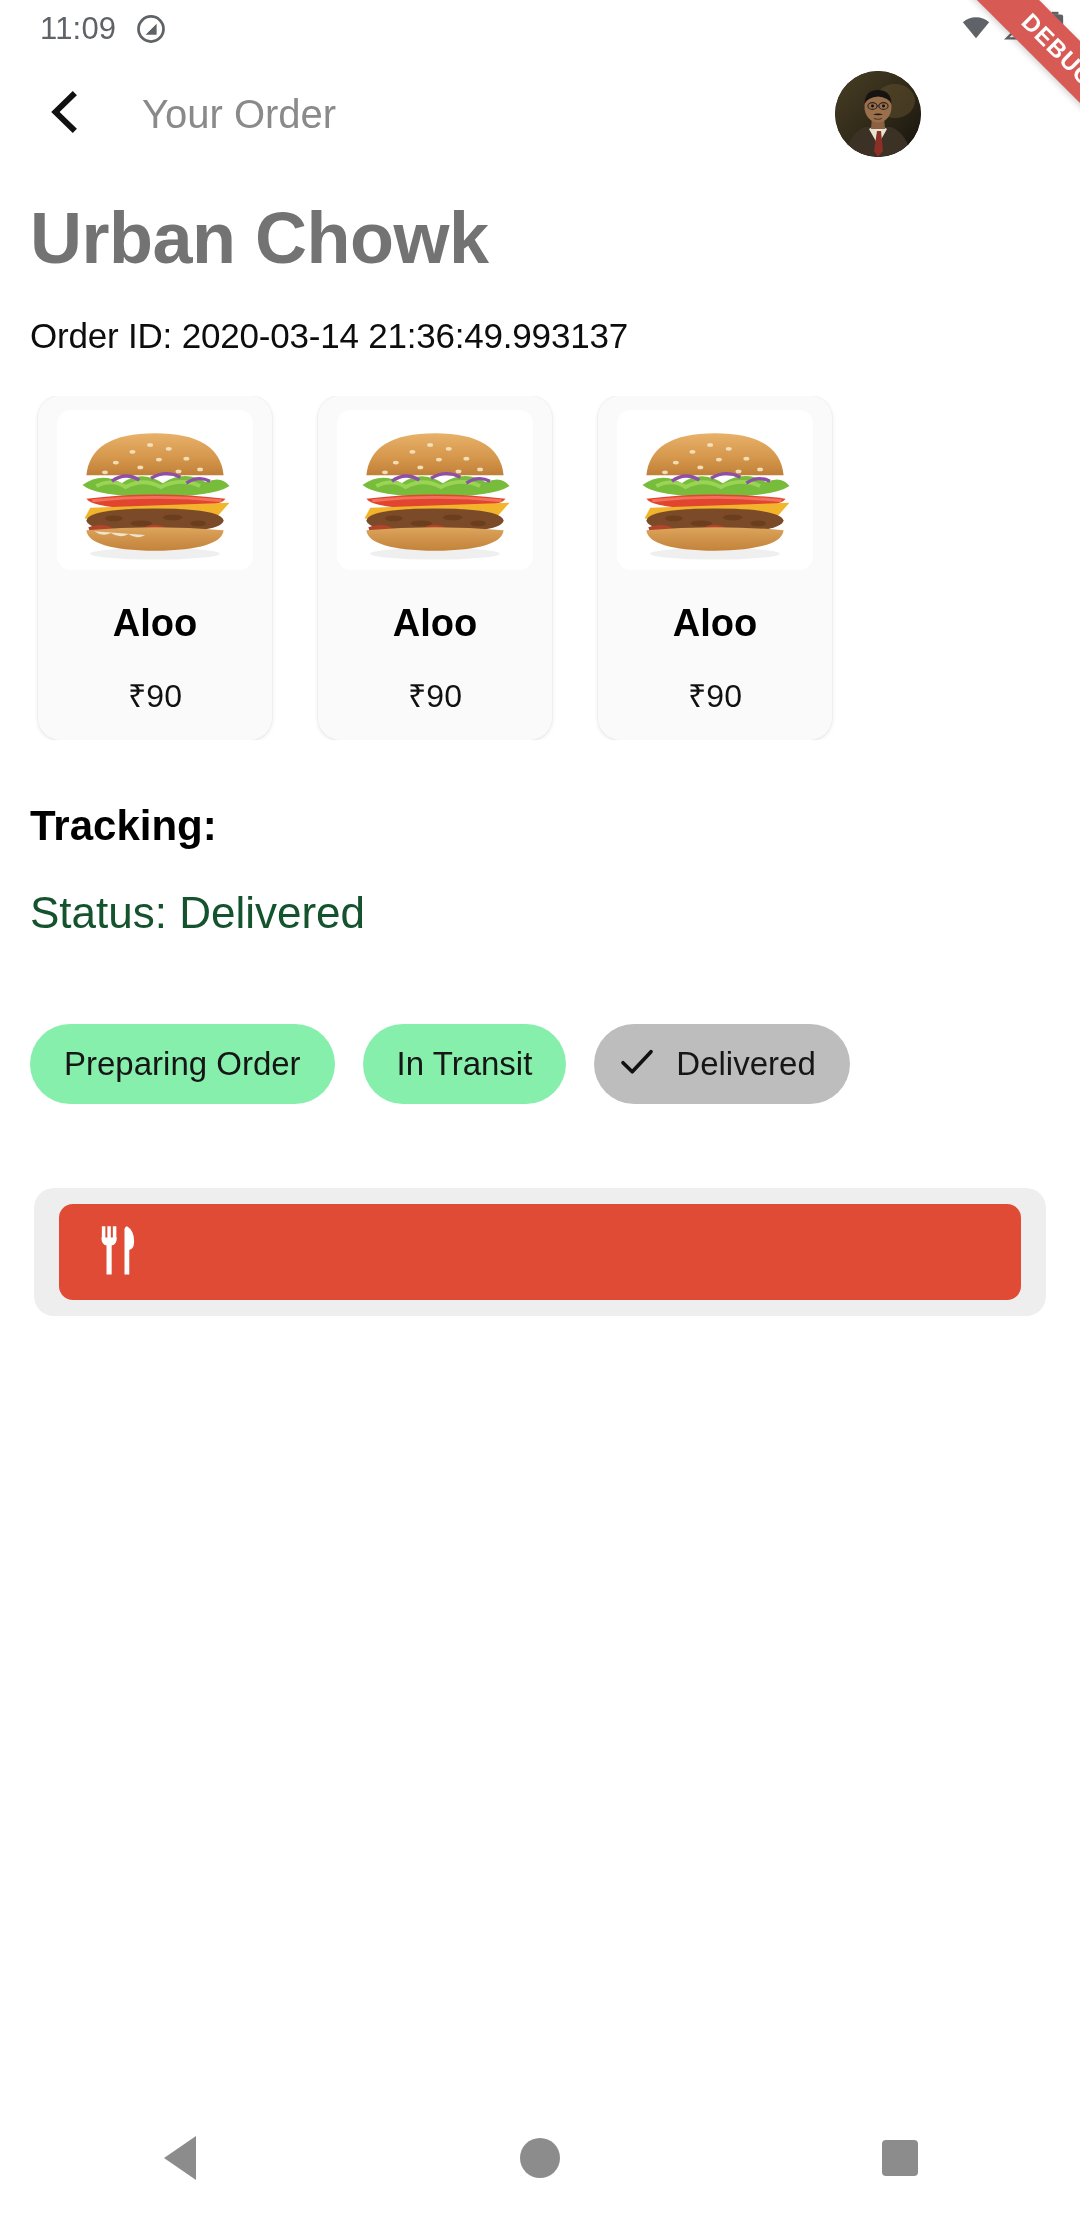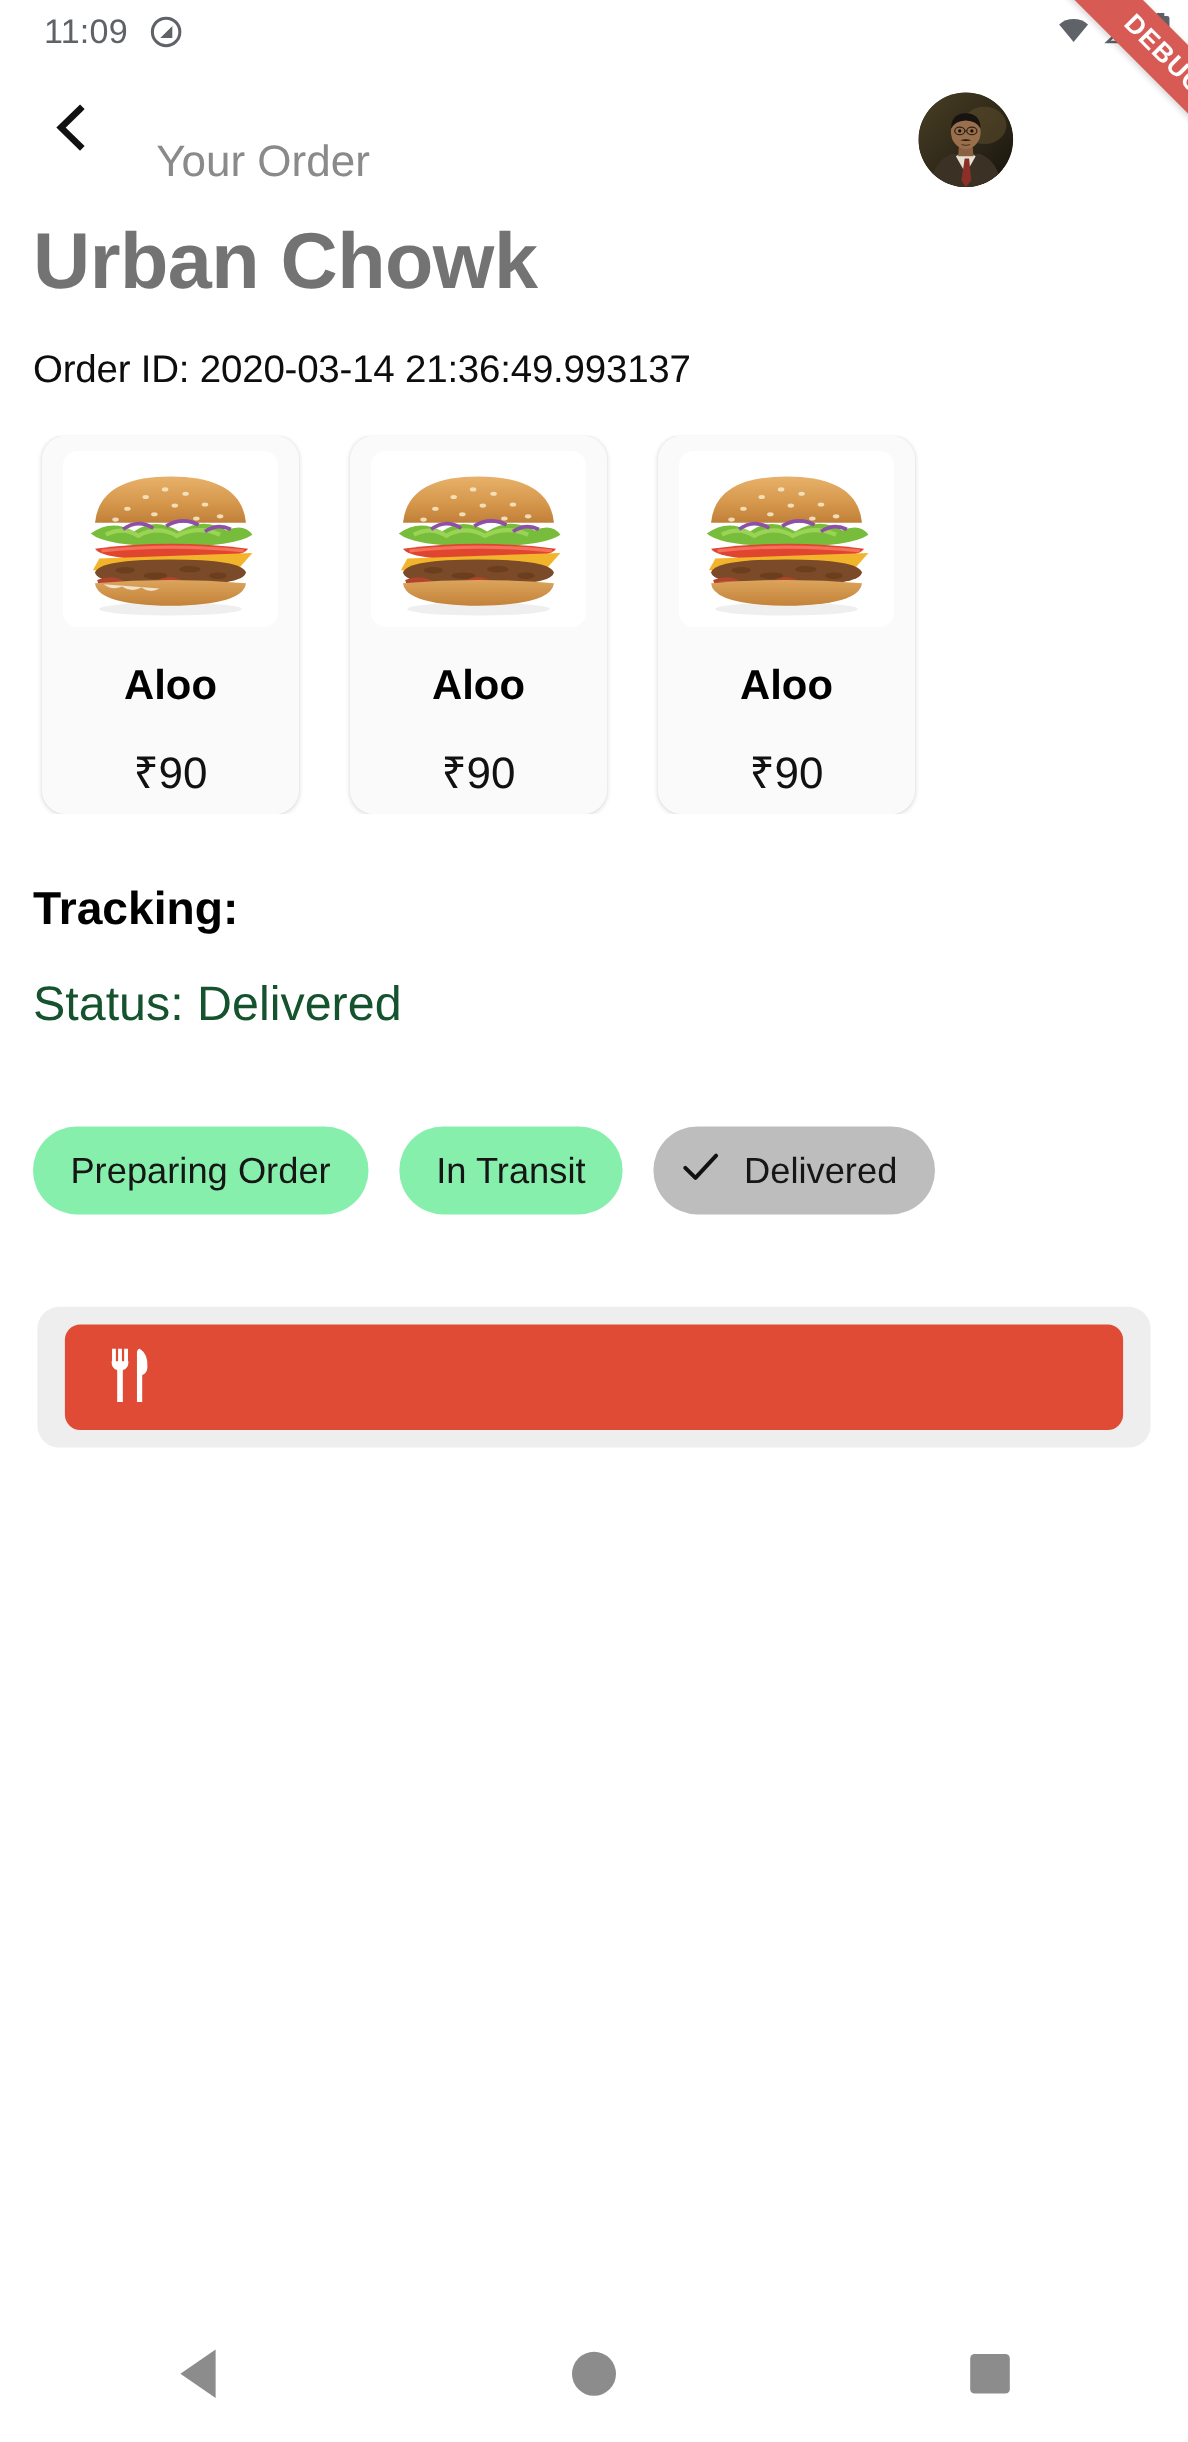--- a/index.html
+++ b/index.html
@@ -47,21 +47,21 @@
     gap: 11px;
   }
 
   
   .app-bar {
     position: absolute;
     top: 58px; left: 0;
     width: 956px;
     height: 112px;
     display: flex;
-    align-items: flex-end;
+    align-items: center;
     z-index: 30;
   }
   .back-btn {
     width: 104px;
     height: 104px;
     margin-left: 14px;
     display: flex;
     align-items: center;
     justify-content: center;
     border-radius: 50%;
@@ -174,21 +174,21 @@
     overflow: hidden;
   }
   .item-name {
     font-size: 38px;
     font-weight: bold;
     color: #000000;
     margin-top: 32px;
     text-align: center;
   }
   .item-price {
-    font-size: 40px;
+    font-size: 32px;
     color: #111111;
     margin-top: 28px;
     text-align: center;
   }
 
   
   .tracking-heading {
     font-size: 42px;
     font-weight: bold;
     color: #000000;

